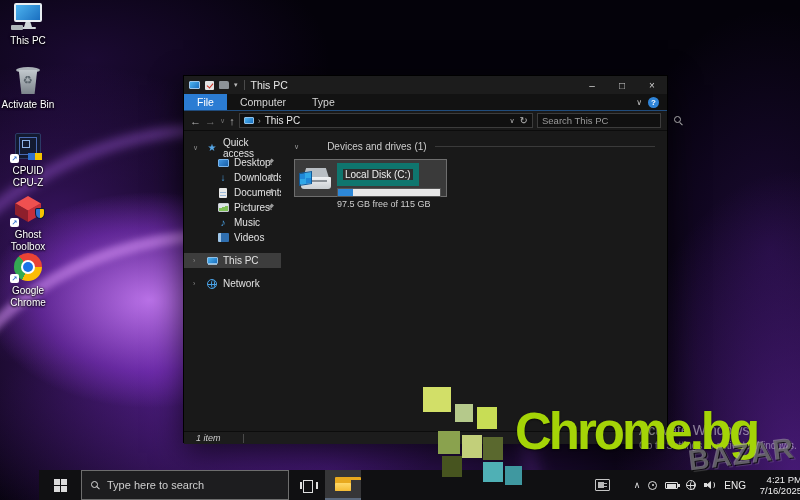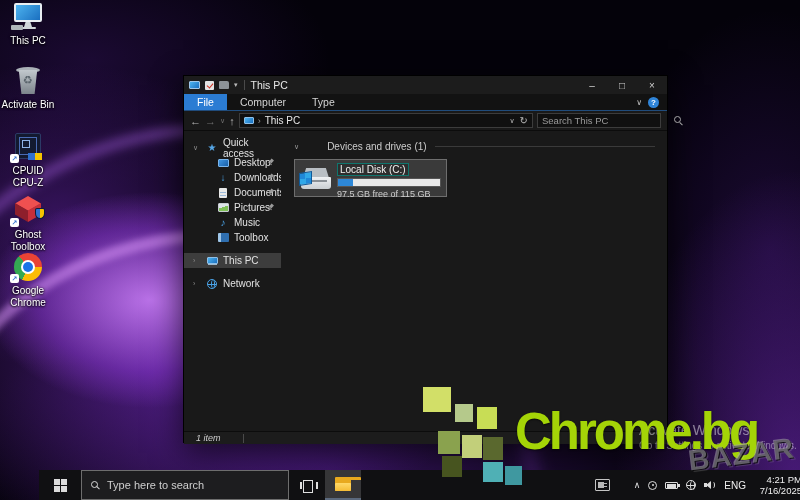--- a/index.html
+++ b/index.html
@@ -137,21 +137,21 @@
   .grouphdr .gtxt { font-size:10px; color:#cccccc; white-space:nowrap;margin-left:23px; }
   .grouphdr .gline { flex:1; height:1px; background:#3a3a3a; margin:0 12px 0 8px; }
   .drivetile { margin-top:7px; width:153px; height:38px; background:#3a3a3a; border:1px solid #6e6e6e; display:flex; padding:2px 4px; }
   .hdd { position:relative; width:34px; height:30px; margin-top:2px; flex:0 0 auto; }
   .hdd .top { position:absolute; left:4px; top:4px; width:26px; height:10px; background:#b9bfc4; clip-path:polygon(12% 0,88% 0,100% 100%,0 100%); }
   .hdd .front { position:absolute; left:2px; top:13px; width:30px; height:12px; background:linear-gradient(180deg,#f0f2f4,#c9ced2); border-radius:1px 1px 3px 3px; }
   .hdd .slot { position:absolute; left:6px; top:16px; width:22px; height:1.5px; background:#8a9096; }
   .hdd .flag { position:absolute; left:0px; top:8px; width:13px; height:13px; transform:skewY(-8deg);
     background:conic-gradient(from 0deg,#31a8e8 0 25%,#2088d8 0 50%,#31a8e8 0 75%,#2088d8 0); border:1px solid #0e5a9a; }
   .dinfo { margin-left:4px; padding-top:1px; min-width:0; }
-  .dname { display:inline-block; font-size:10px; color:#f0f0f0; border:1px solid #0f766e; background:#2e2e2e; padding:0 2px; line-height:11px; }
+  .dname { display:inline-block; font-size:10px; color:#f0f0f0; border:6px solid #0f766e; background:#2e2e2e; padding:0 2px; line-height:11px; }
   .dbar { margin-top:2px; width:104px; height:9px; background:#e8e8e8; border:1px solid #555; }
   .dfill { height:100%; background:#2d88d8; }
   .dfree { margin-top:2px; font-size:9px; color:#cfcfcf; white-space:nowrap; }
   .statusbar { height:13px; background:#1c1c1c; border-top:1px solid #0c0c0c; display:flex; align-items:center; padding-left:12px; }
   .statusbar .stxt { font-size:9px; color:#cccccc;font-style:italic; }
   .statusbar .ssep { width:1px; height:9px; background:#4a4a4a; margin-left:22px; }
 
   
   .taskbar { position:absolute; left:0; bottom:0; width:800px; height:30px; background:#101012; z-index:15;
     display:flex; align-items:stretch;margin-left:39px; }
@@ -334,21 +334,21 @@
           <span class="pin"></span>
         </div>
         <div class="nitem child">
           <span class="nico g-note">♪</span>
           <span>Music</span>
         </div>
         <div class="nitem child">
           <span class="nico">
               <span class="mi-vid"></span>
             </span>
-          <span>Toolbox</span>
+          <span>Videos</span>
         </div>
         <div class="gap8"></div>
         <div class="nitem sel">
           <span class="exp">›</span>
           <span class="nico">
               <span class="mi-lap"></span>
             </span>
           <span>This PC</span>
         </div>
         <div class="gap8"></div>

